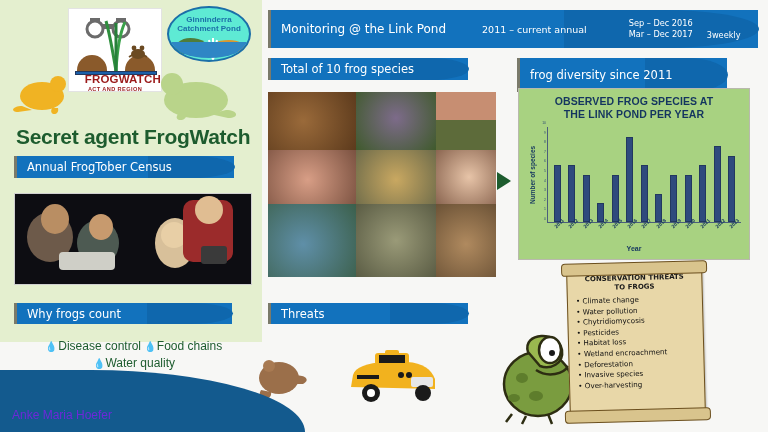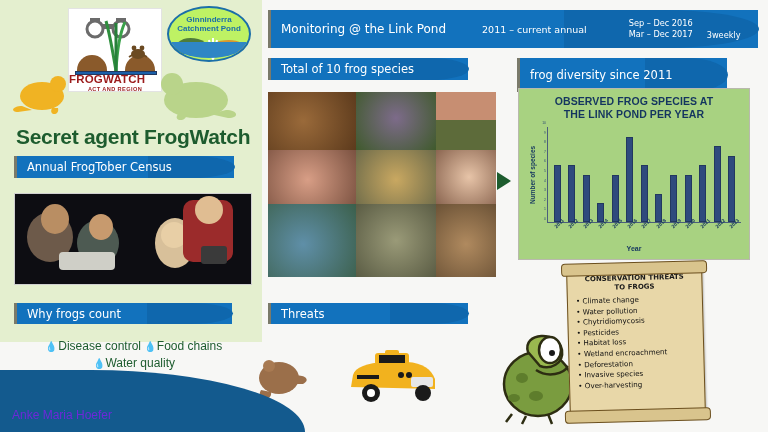--- a/index.html
+++ b/index.html
@@ -30,32 +30,32 @@
   .fw-logo .mound-l { position:absolute; left:8px; top:46px; width:30px; height:16px;
       background:#8a5a2b; border-radius:16px 16px 0 0; }
   .fw-logo .mound-r { position:absolute; left:56px; top:46px; width:30px; height:16px;
       background:#8a5a2b; border-radius:16px 16px 0 0; }
   .fw-logo .binoc { position:absolute; left:16px; top:8px; width:48px; height:22px; }
   .fw-logo .frogmini { position:absolute; left:58px; top:34px; width:22px; height:18px; }
   .fw-logo .bar {
     position:absolute; left:6px; bottom:16px; width:82px; height:4px; background:#1b5fa8;
   }
   .fw-logo .title {
-    position:absolute; left:0; right:0; bottom:6px; text-align:left;
+    position:absolute; left:0; right:0; bottom:6px; text-align:right;
     color:#9b1b1b; font-weight:bold; font-size:11.5px; letter-spacing:.2px;
     font-family:"Liberation Sans",sans-serif;
   }
   .fw-logo .sub {
     position:absolute; left:0; right:0; bottom:-1px; text-align:center;
     color:#9b1b1b; font-weight:bold; font-size:5.6px; letter-spacing:.4px;
   }
 
   .gcg-logo {
     position: absolute; left: 167px; top: 6px; width: 84px; height: 56px;
-    background:#bef264; border-radius:50%/50%;
+    background:#5eead4; border-radius:50%/50%;
     border:2px solid #1b6fa8; overflow:hidden;
   }
   .gcg-logo .t1, .gcg-logo .t2 {
     position:absolute; left:0; right:0; text-align:center;
     color:#1b6fa8; font-weight:bold; font-size:8px; line-height:9px;
   }
   .gcg-logo .t1 { top:7px; }
   .gcg-logo .t2 { top:16px; }
   .gcg-logo .hillL {
     position:absolute; left:4px; top:30px; width:38px; height:16px;

